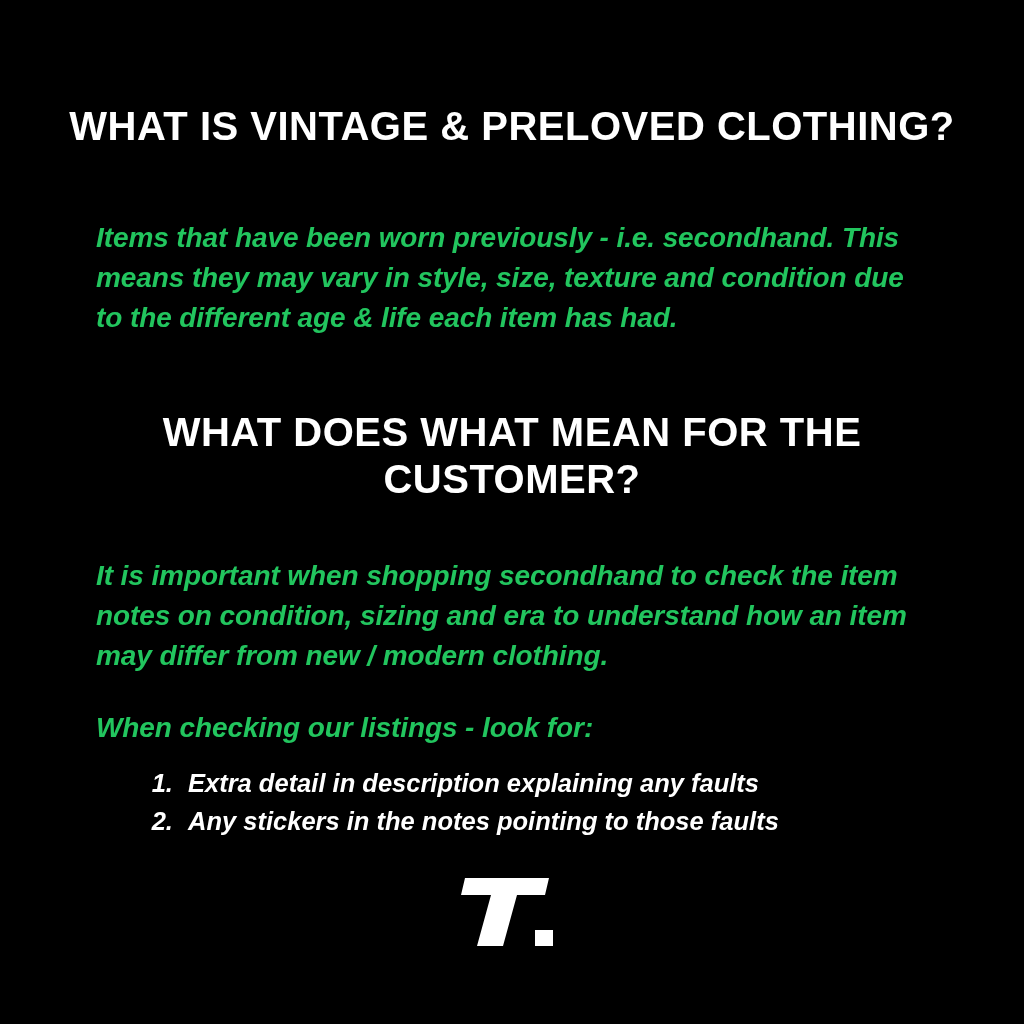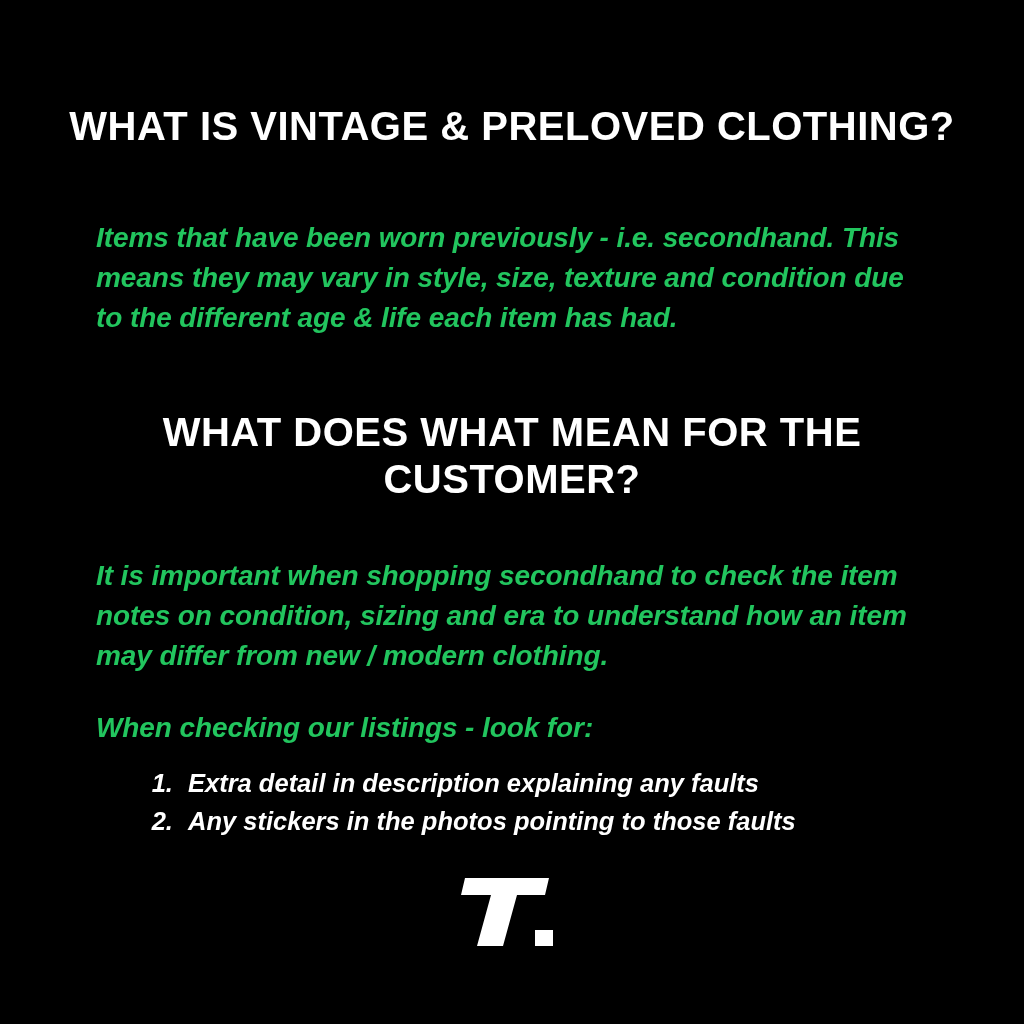--- a/index.html
+++ b/index.html
@@ -97,21 +97,21 @@
   <p class="body-text para-1">Items that have been worn previously - i.e. secondhand. This means they may vary in style, size, texture and condition due to the different age &amp; life each item has had.</p>
 
   <h2 class="heading heading-2">WHAT DOES WHAT MEAN FOR THE CUSTOMER?</h2>
 
   <p class="body-text para-3">When checking our listings - look for:</p>
 
   <p class="body-text para-2">It is important when shopping secondhand to check the item notes on condition, sizing and era to understand how an item may differ from new / modern clothing.</p>
 
   <ol class="list">
     <li>Extra detail in description explaining any faults</li>
-    <li>Any stickers in the photos pointing to those faults</li>
+    <li>Any stickers in the notes pointing to those faults</li>
   </ol>
 
   <div class="logo">
     <svg width="110" height="70" viewBox="0 0 110 70" aria-hidden="true">
       <g fill="#ffffff">
         <polygon points="8,0 92,0 88,17 60,17 46,68 20,68 34,17 4,17"></polygon>
         <rect x="78" y="52" width="18" height="16"></rect>
       </g>
     </svg>
   </div>

